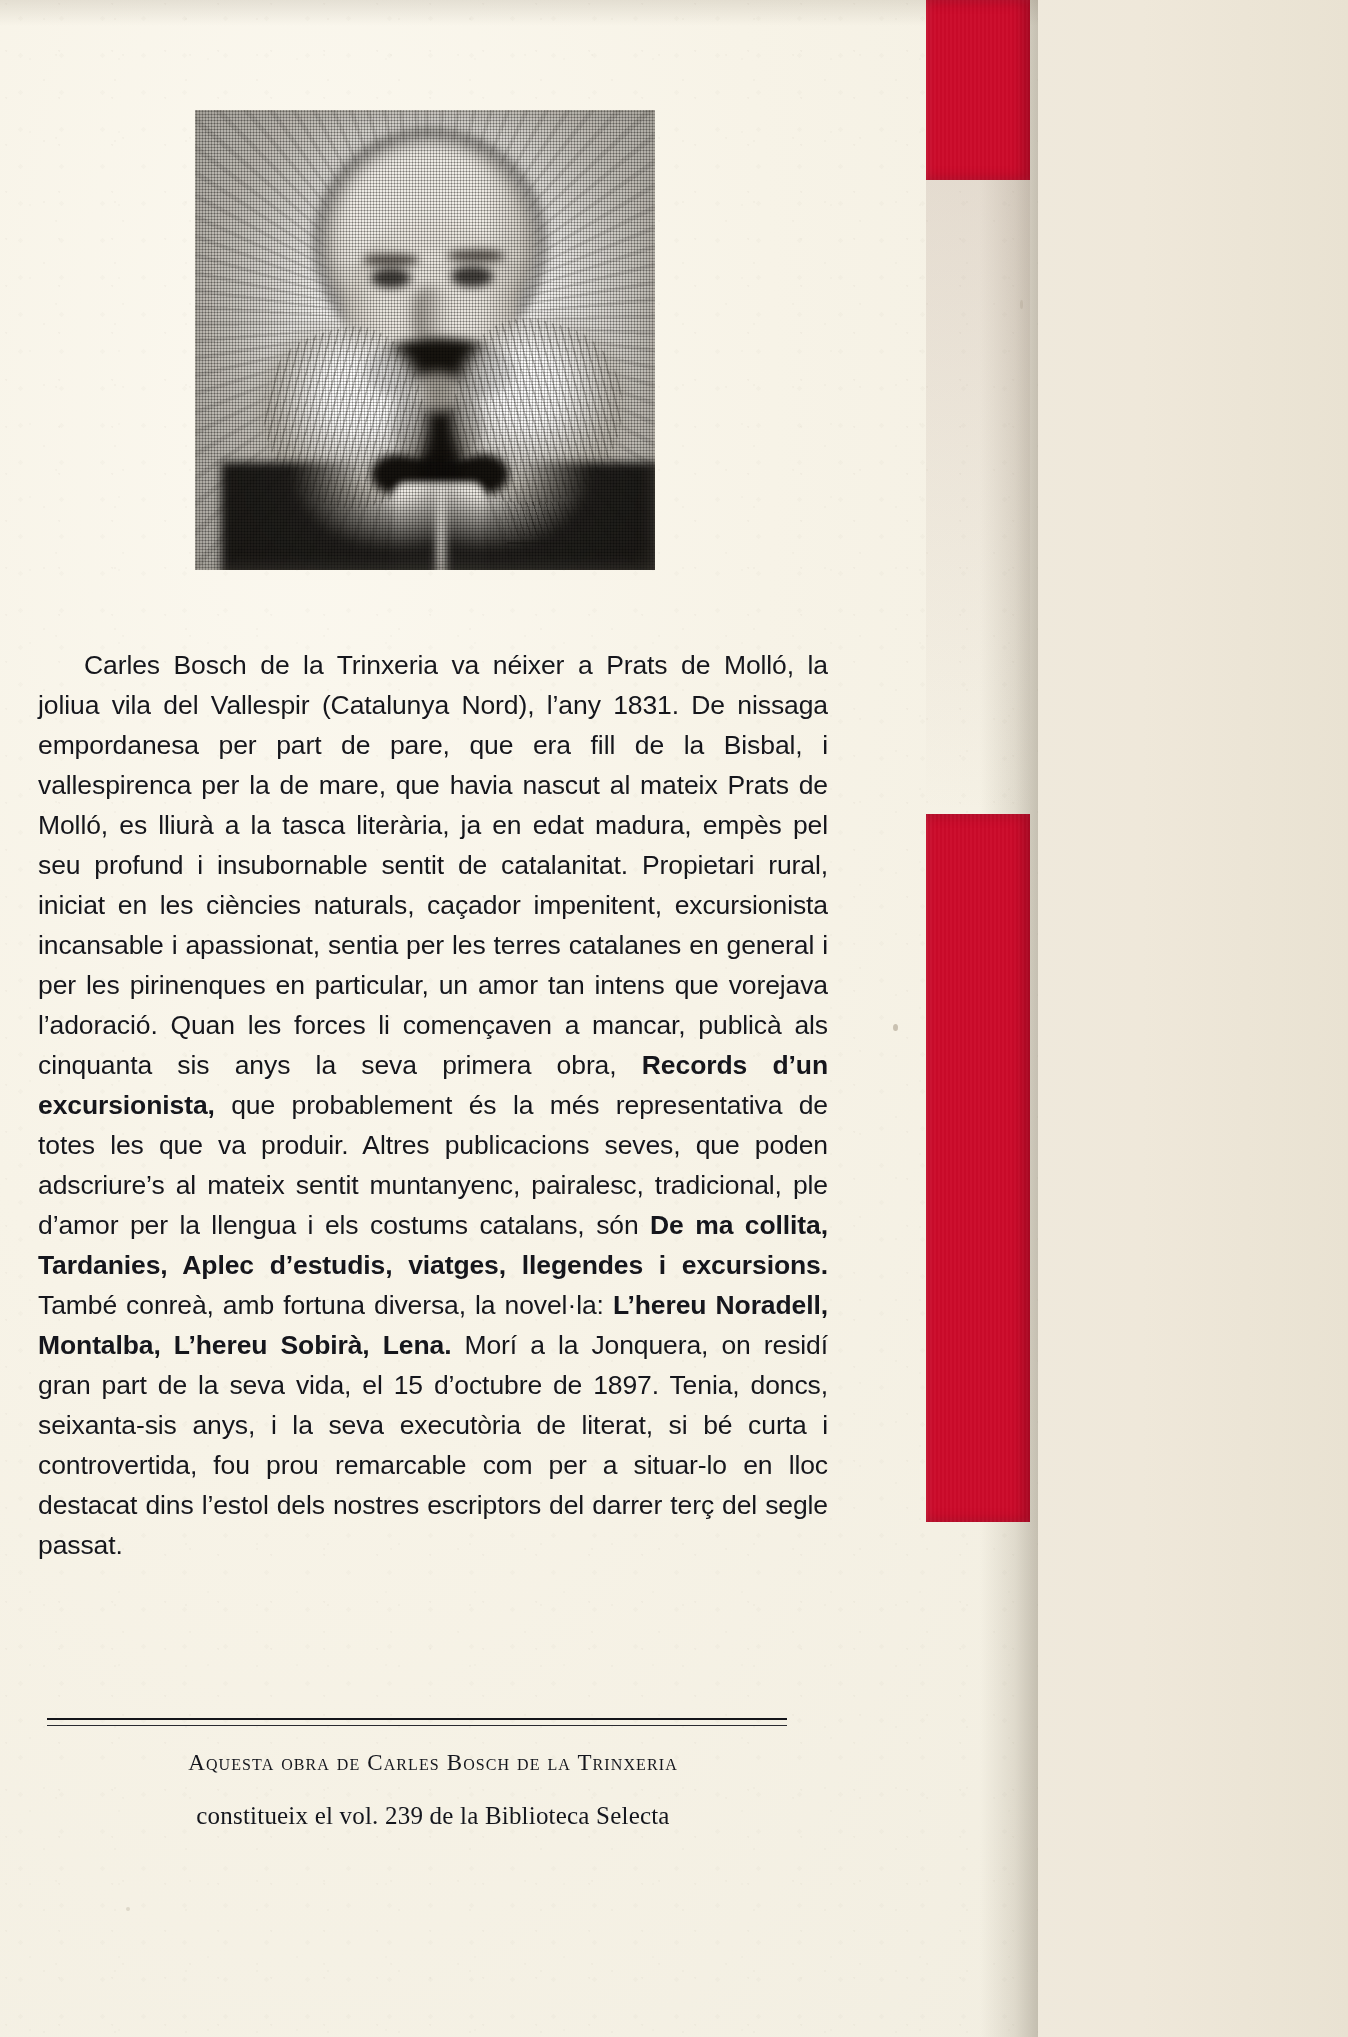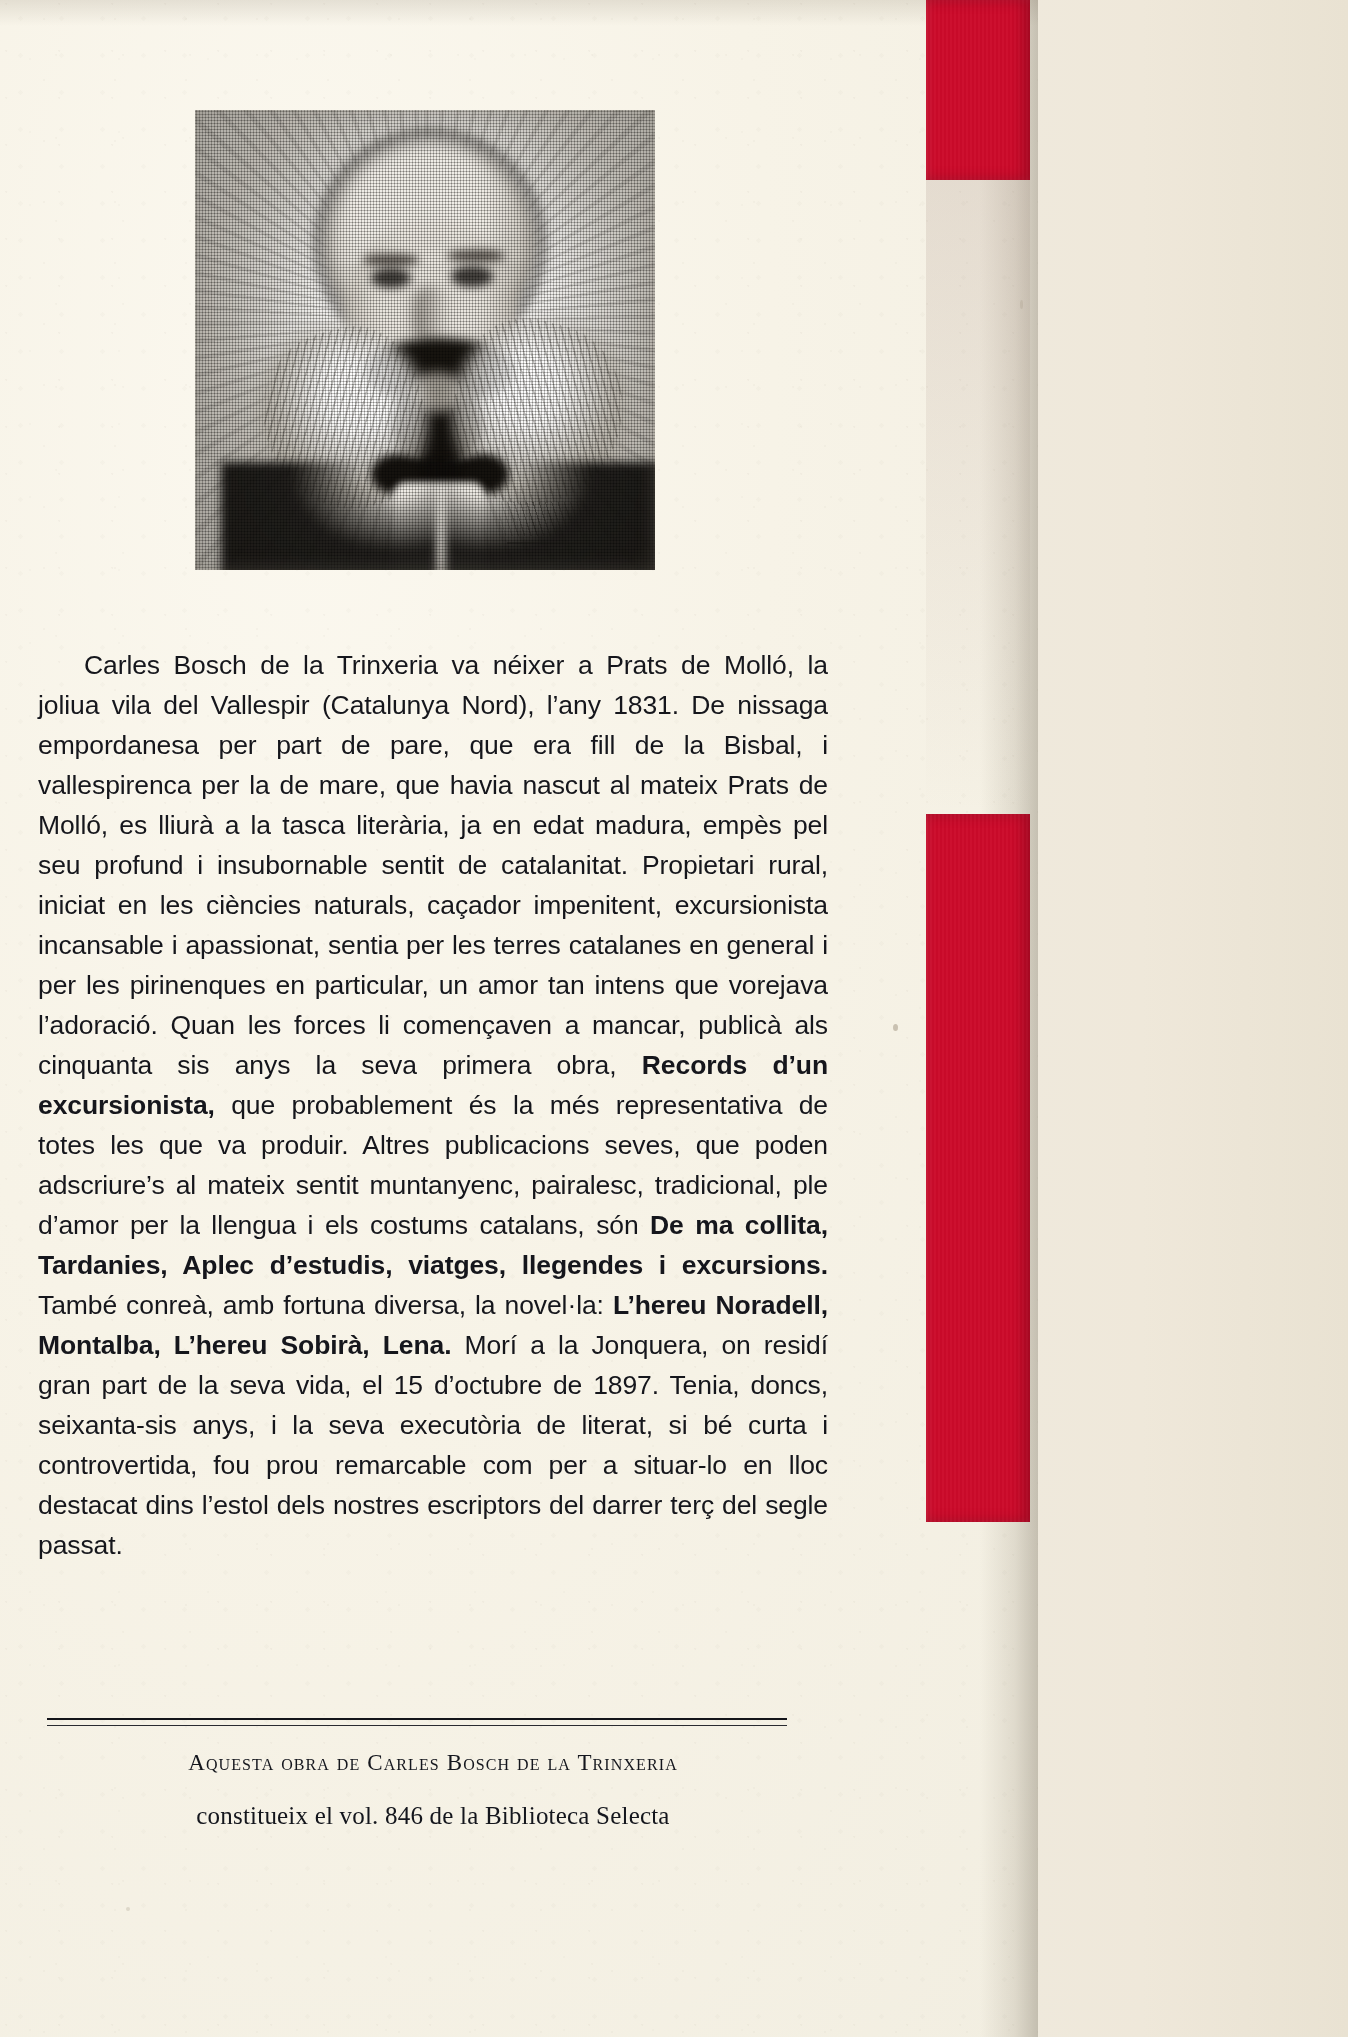--- a/index.html
+++ b/index.html
@@ -282,16 +282,16 @@
   </div>
 
   <div id="rule-group">
     <div class="rule-thick"></div>
     <div class="rule-gap"></div>
     <div class="rule-thin"></div>
   </div>
 
   <div id="colophon">
     <p id="colophon-line1">Aquesta obra de Carles Bosch de la Trinxeria</p>
-    <p id="colophon-line3">constitueix el vol. 846 de la Biblioteca Selecta</p>
+    <p id="colophon-line3">constitueix el vol. 239 de la Biblioteca Selecta</p>
   </div>
 
 </div>
 
 </body></html>

